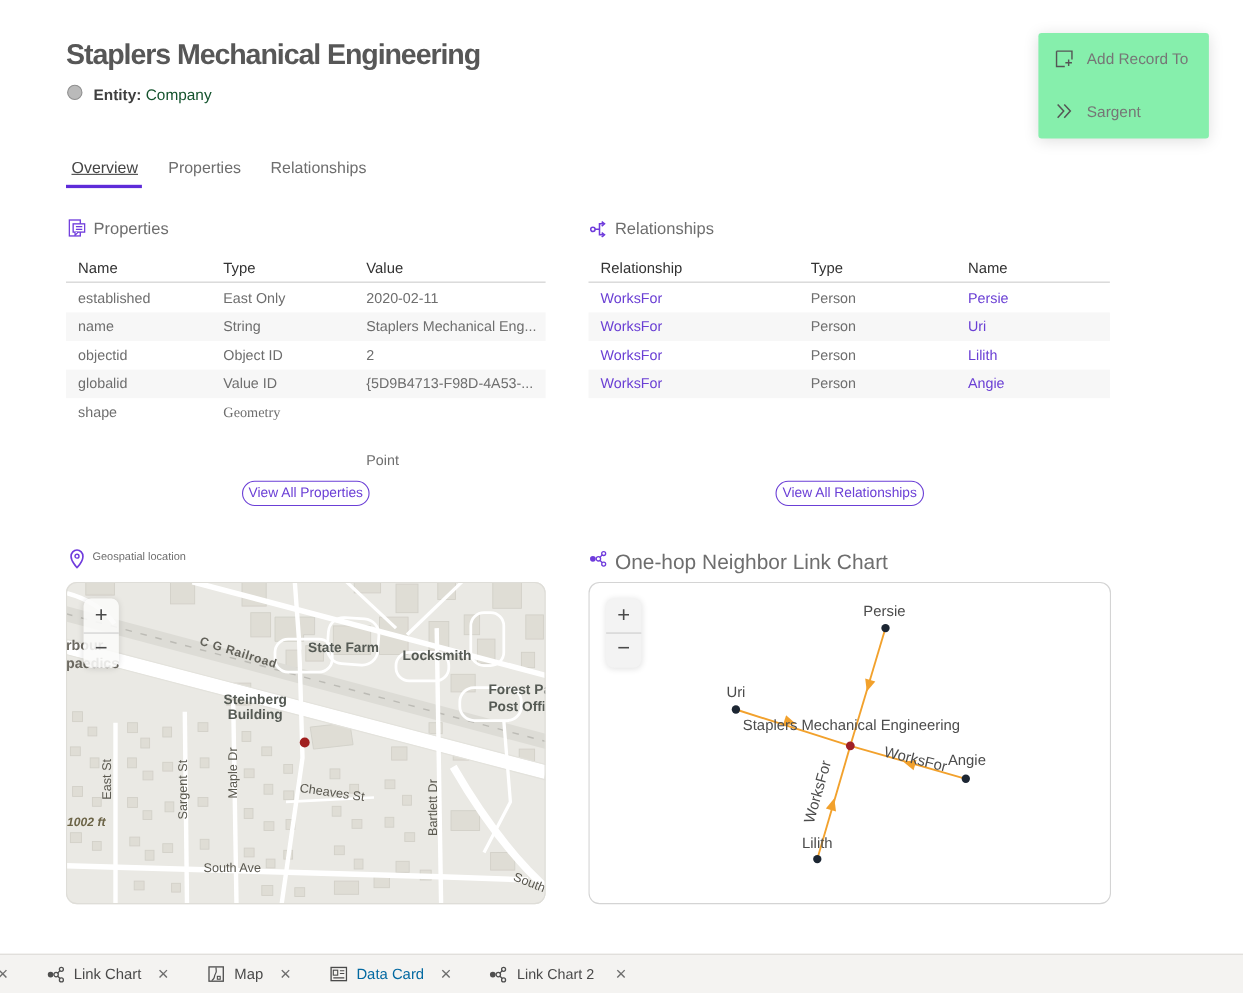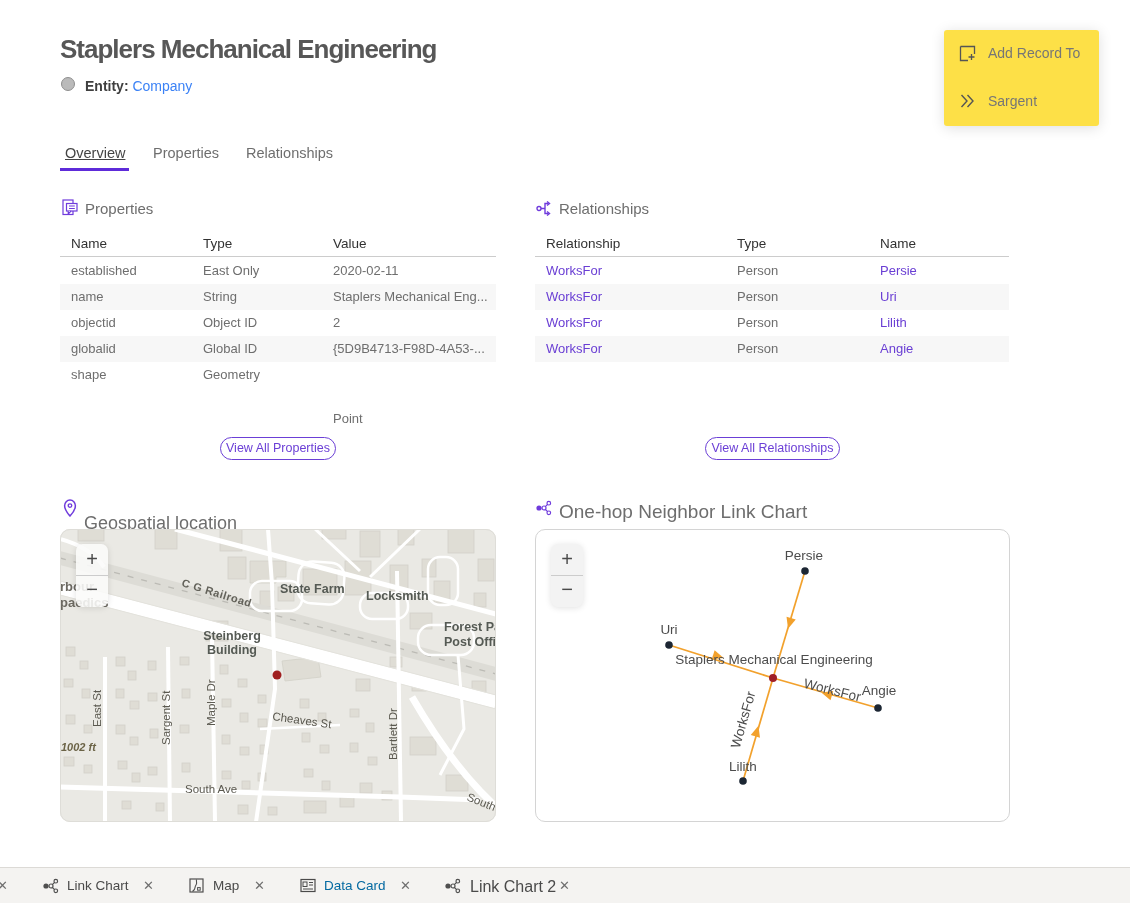--- a/index.html
+++ b/index.html
@@ -2,23 +2,23 @@
 <html><head>
 <meta charset="utf-8">
 <style>
 * { margin:0; padding:0; box-sizing:border-box; }
 html,body { width:1130px; height:903px; background:#fff; font-family:"Liberation Sans", sans-serif; overflow:hidden; position:relative; }
 .abs { position:absolute; }
 .title { left:60px; top:34px; font-size:26px; font-weight:bold; color:#575757; letter-spacing:-1px; }
 .entity { left:60px; top:78px; height:15px; }
 .entity .dot { position:absolute; left:1px; top:-1px; width:14px; height:14px; border-radius:50%; background:#bababa; border:1.5px solid #8f8f8f; }
 .entity .lab { position:absolute; left:25px; top:0px; font-size:14px; font-weight:bold; color:#3f3f3f; white-space:nowrap; }
-.entity .val { font-weight:normal; color:#3b82f6; }
-
-.menu { left:944px; top:30px; width:155px; height:96px; background:#fde047; border-radius:3px; box-shadow:0 2px 14px rgba(0,0,0,0.13); }
+.entity .val { font-weight:normal; color:#14532d; }
+
+.menu { left:944px; top:30px; width:155px; height:96px; background:#86efac; border-radius:3px; box-shadow:0 2px 14px rgba(0,0,0,0.13); }
 .menu .item { position:absolute; left:0; width:100%; height:16px; }
 .menu .txt { position:absolute; left:44px; top:0; font-size:14px; color:#767676; white-space:nowrap; }
 
 .tabs { left:60px; top:145px; height:26px; }
 .tab { position:absolute; top:0; font-size:14.5px; color:#6e6e6e; white-space:nowrap; }
 .tab.active { color:#454545; }
 .tab-underline { position:absolute; left:0px; top:23px; width:69px; height:2.5px; background:#5e2bd9; }
 
 .sec { height:18px; }
 .sec .stxt { position:absolute; top:1px; font-size:15px; color:#6e6e6e; white-space:nowrap; }
@@ -101,26 +101,26 @@
     <span class="cell" style="left:143px;">String</span>
     <span class="cell" style="left:273px;">Staplers Mechanical Eng...</span>
   </div>
   <div class="row" style="top:80px;">
     <span class="cell" style="left:11px;">objectid</span>
     <span class="cell" style="left:143px;">Object ID</span>
     <span class="cell" style="left:273px;">2</span>
   </div>
   <div class="row alt" style="top:106px;">
     <span class="cell" style="left:11px;">globalid</span>
-    <span class="cell" style="left:143px;">Global ID</span>
+    <span class="cell" style="left:143px;">Value ID</span>
     <span class="cell" style="left:273px;">{5D9B4713-F98D-4A53-...</span>
   </div>
   <div class="row" style="top:132px;">
     <span class="cell" style="left:11px;">shape</span>
-    <span class="cell" style="left:143px;">Geometry</span>
+    <span class="cell" style="left:143px;font-family:Liberation Serif, serif;">Geometry</span>
     <span class="cell" style="left:273px;margin-top:44px;">Point</span>
   </div>
 </div>
 <div class="abs vbtn" style="left:220px; top:437px; width:116px;">View All Properties</div>
 
 <div class="abs sec" style="left:535px; top:199px; width:475px;">
   <svg style="position:absolute;left:1px;top:2px;" width="16" height="15" viewBox="0 0 16 15">
     <circle cx="3" cy="7.5" r="2" fill="none" stroke="#6f3bdc" stroke-width="1.4"></circle>
     <path d="M5 7.5 H9 M9 7.5 V2.5 H12.5 M9 7.5 V12.5 H12.5" fill="none" stroke="#6f3bdc" stroke-width="1.4"></path>
     <path d="M11 0.5 L13.5 2.5 L11 4.5" fill="none" stroke="#6f3bdc" stroke-width="1.4"></path>
@@ -155,21 +155,21 @@
     <span class="cell link" style="left:345px;">Angie</span>
   </div>
 </div>
 <div class="abs vbtn" style="left:705px; top:437px; width:135px;">View All Relationships</div>
 
 <div class="abs sec" style="left:60px; top:499px; width:436px;">
   <svg style="position:absolute;left:3px;top:0px;" width="14" height="18" viewBox="0 0 14 18">
     <path d="M7 1 C4 1 1.6 3.5 1.6 6.8 C1.6 11.2 7 17 7 17 C7 17 12.4 11.2 12.4 6.8 C12.4 3.5 10 1 7 1 Z" fill="none" stroke="#6f3bdc" stroke-width="1.5"></path>
     <circle cx="7" cy="6.6" r="1.8" fill="none" stroke="#6f3bdc" stroke-width="1.3"></circle>
   </svg>
-  <span class="stxt" style="left:24px; font-size:18px; top:2px;margin-top:12px;">Geospatial location</span>
+  <span class="stxt" style="left:24px; font-size:10px; top:2px;">Geospatial location</span>
 </div>
 
 <div class="abs panel" id="mapPanel">
   <svg width="436" height="293" viewBox="0 0 436 293">
     <rect width="436" height="293" fill="#eae9e4"></rect>
     <g fill="#dfddd5" stroke="#d2d0c8" stroke-width="0.8">
 
       <rect x="18" y="-4" width="26" height="16"></rect>
       <rect x="95" y="-6" width="22" height="26"></rect>
       <rect x="160" y="-8" width="22" height="30"></rect>
@@ -386,15 +386,15 @@
   </svg>
   <span class="bt" style="position:absolute;left:324px;top:10px;font-size:13.5px;color:#0369a1;">Data Card</span>
   <span class="bx" style="left:400px;">✕</span>
   <svg style="position:absolute;left:445px;top:10px;" width="16" height="16" viewBox="0 0 16 16">
     <circle cx="3" cy="8" r="2.6" fill="#4f4f4f"></circle>
     <circle cx="8" cy="8" r="2" fill="none" stroke="#4f4f4f" stroke-width="1.2"></circle>
     <path d="M9.3 6.7 L11.6 4.4 M9.3 9.3 L11.6 11.6" stroke="#4f4f4f" stroke-width="1.2"></path>
     <circle cx="12.8" cy="3.2" r="1.8" fill="none" stroke="#4f4f4f" stroke-width="1.2"></circle>
     <circle cx="12.8" cy="12.8" r="1.8" fill="none" stroke="#4f4f4f" stroke-width="1.2"></circle>
   </svg>
-  <span class="bt" style="position:absolute;left:470px;top:10px;font-size:16px;color:#4a4a4a;">Link Chart 2</span>
+  <span class="bt" style="position:absolute;left:470px;top:10px;font-size:13px;color:#4a4a4a;">Link Chart 2</span>
   <span class="bx" style="left:559px;">✕</span>
 </div>
 
 </body></html>

